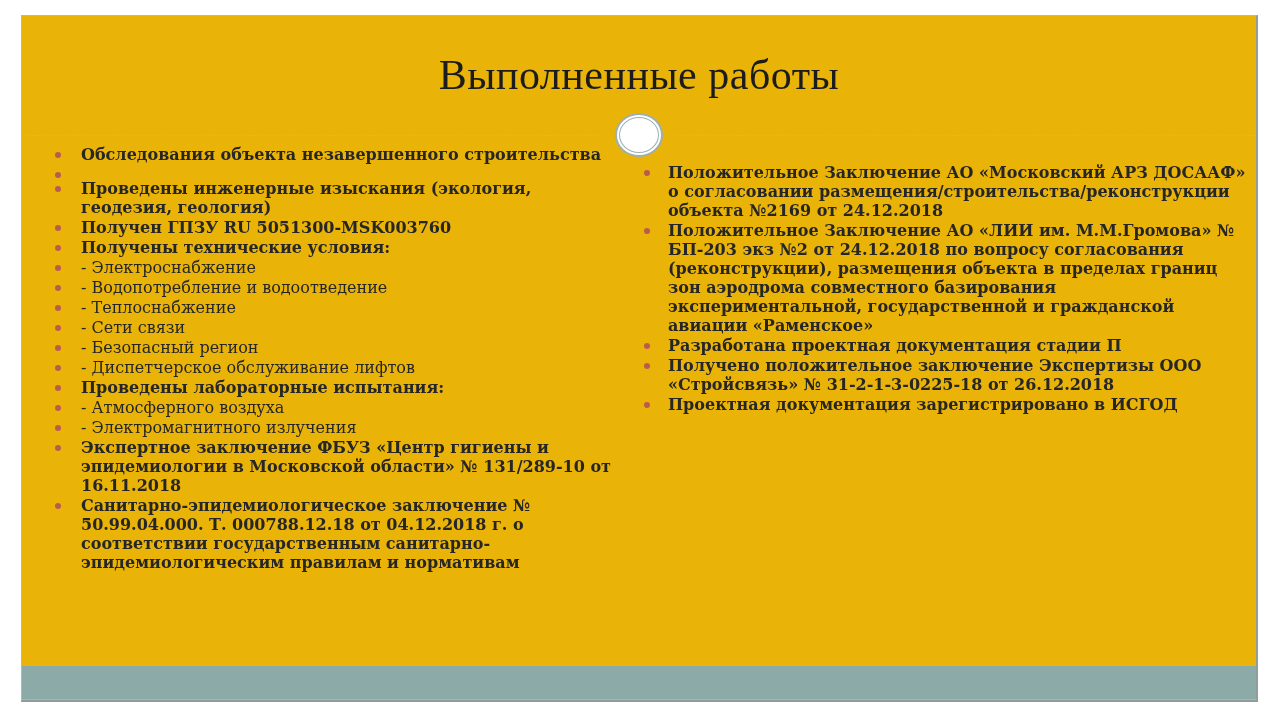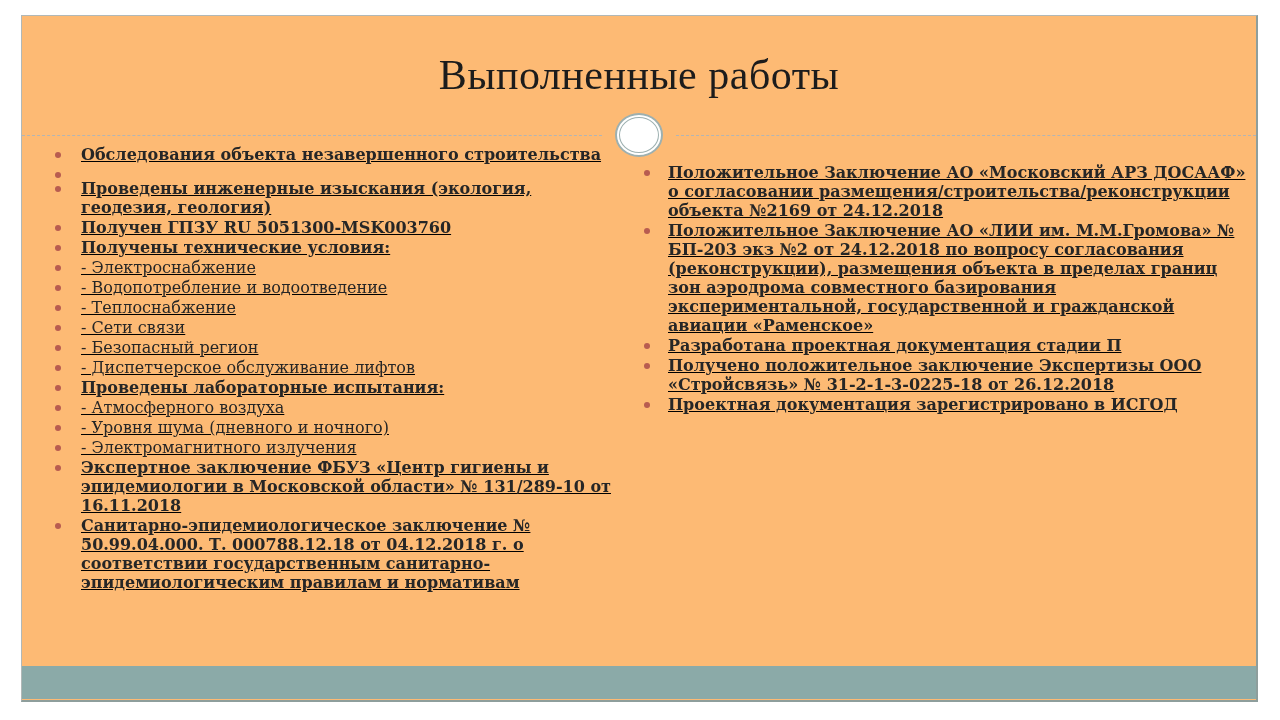--- a/index.html
+++ b/index.html
@@ -16,21 +16,21 @@
     width: 1280px;
     height: 720px;
     background: #ffffff;
   }
   .frame {
     position: absolute;
     left: 21px;
     top: 15px;
     width: 1237px;
     height: 687px;
-    background: #fdba74;
+    background: #eab308;
     border-top: 1px solid #b1b8b7;
     border-left: 1px solid #b1b8b7;
     border-right: 2px solid #8e9e9c;
     border-bottom: 2px solid #8e9e9c;
     box-sizing: border-box;
     padding-left: 16px;
   }
   .title {
     position: absolute;
     top: 36px;
@@ -75,21 +75,20 @@
     position: absolute;
     inset: 2px;
     border: 1px solid #9db0b0;
     border-radius: 50%;
   }
   ul.col {
     position: absolute;
     margin: 0;
     padding: 0;
     list-style: none;
-    text-decoration: underline;
   }
   ul.col.left  { left: 33px;  top: 129px; width: 572px; }
   ul.col.right { left: 622px; top: 147px; width: 602px; }
   ul.col li {
     display: flex;
     align-items: flex-start;
     margin: 0 0 1px 0;
   }
   .bullet {
     width: 6px;
@@ -190,24 +189,20 @@
         <li>
           <span class="bullet"></span>
           <span class="item-text bold">Проведены лабораторные испытания:</span>
         </li>
 
         <li>
           <span class="bullet"></span>
           <span class="item-text regular">- Атмосферного воздуха</span>
         </li>
 
-        <li>
-          <span class="bullet"></span>
-          <span class="item-text regular">- Уровня шума (дневного и ночного)</span>
-        </li>
 
         <li>
           <span class="bullet"></span>
           <span class="item-text regular">- Электромагнитного излучения</span>
         </li>
 
         <li>
           <span class="bullet"></span>
           <span class="item-text bold">Экспертное заключение ФБУЗ «Центр гигиены и эпидемиологии в Московской области» № 131/289-10 от 16.11.2018</span>
         </li>

